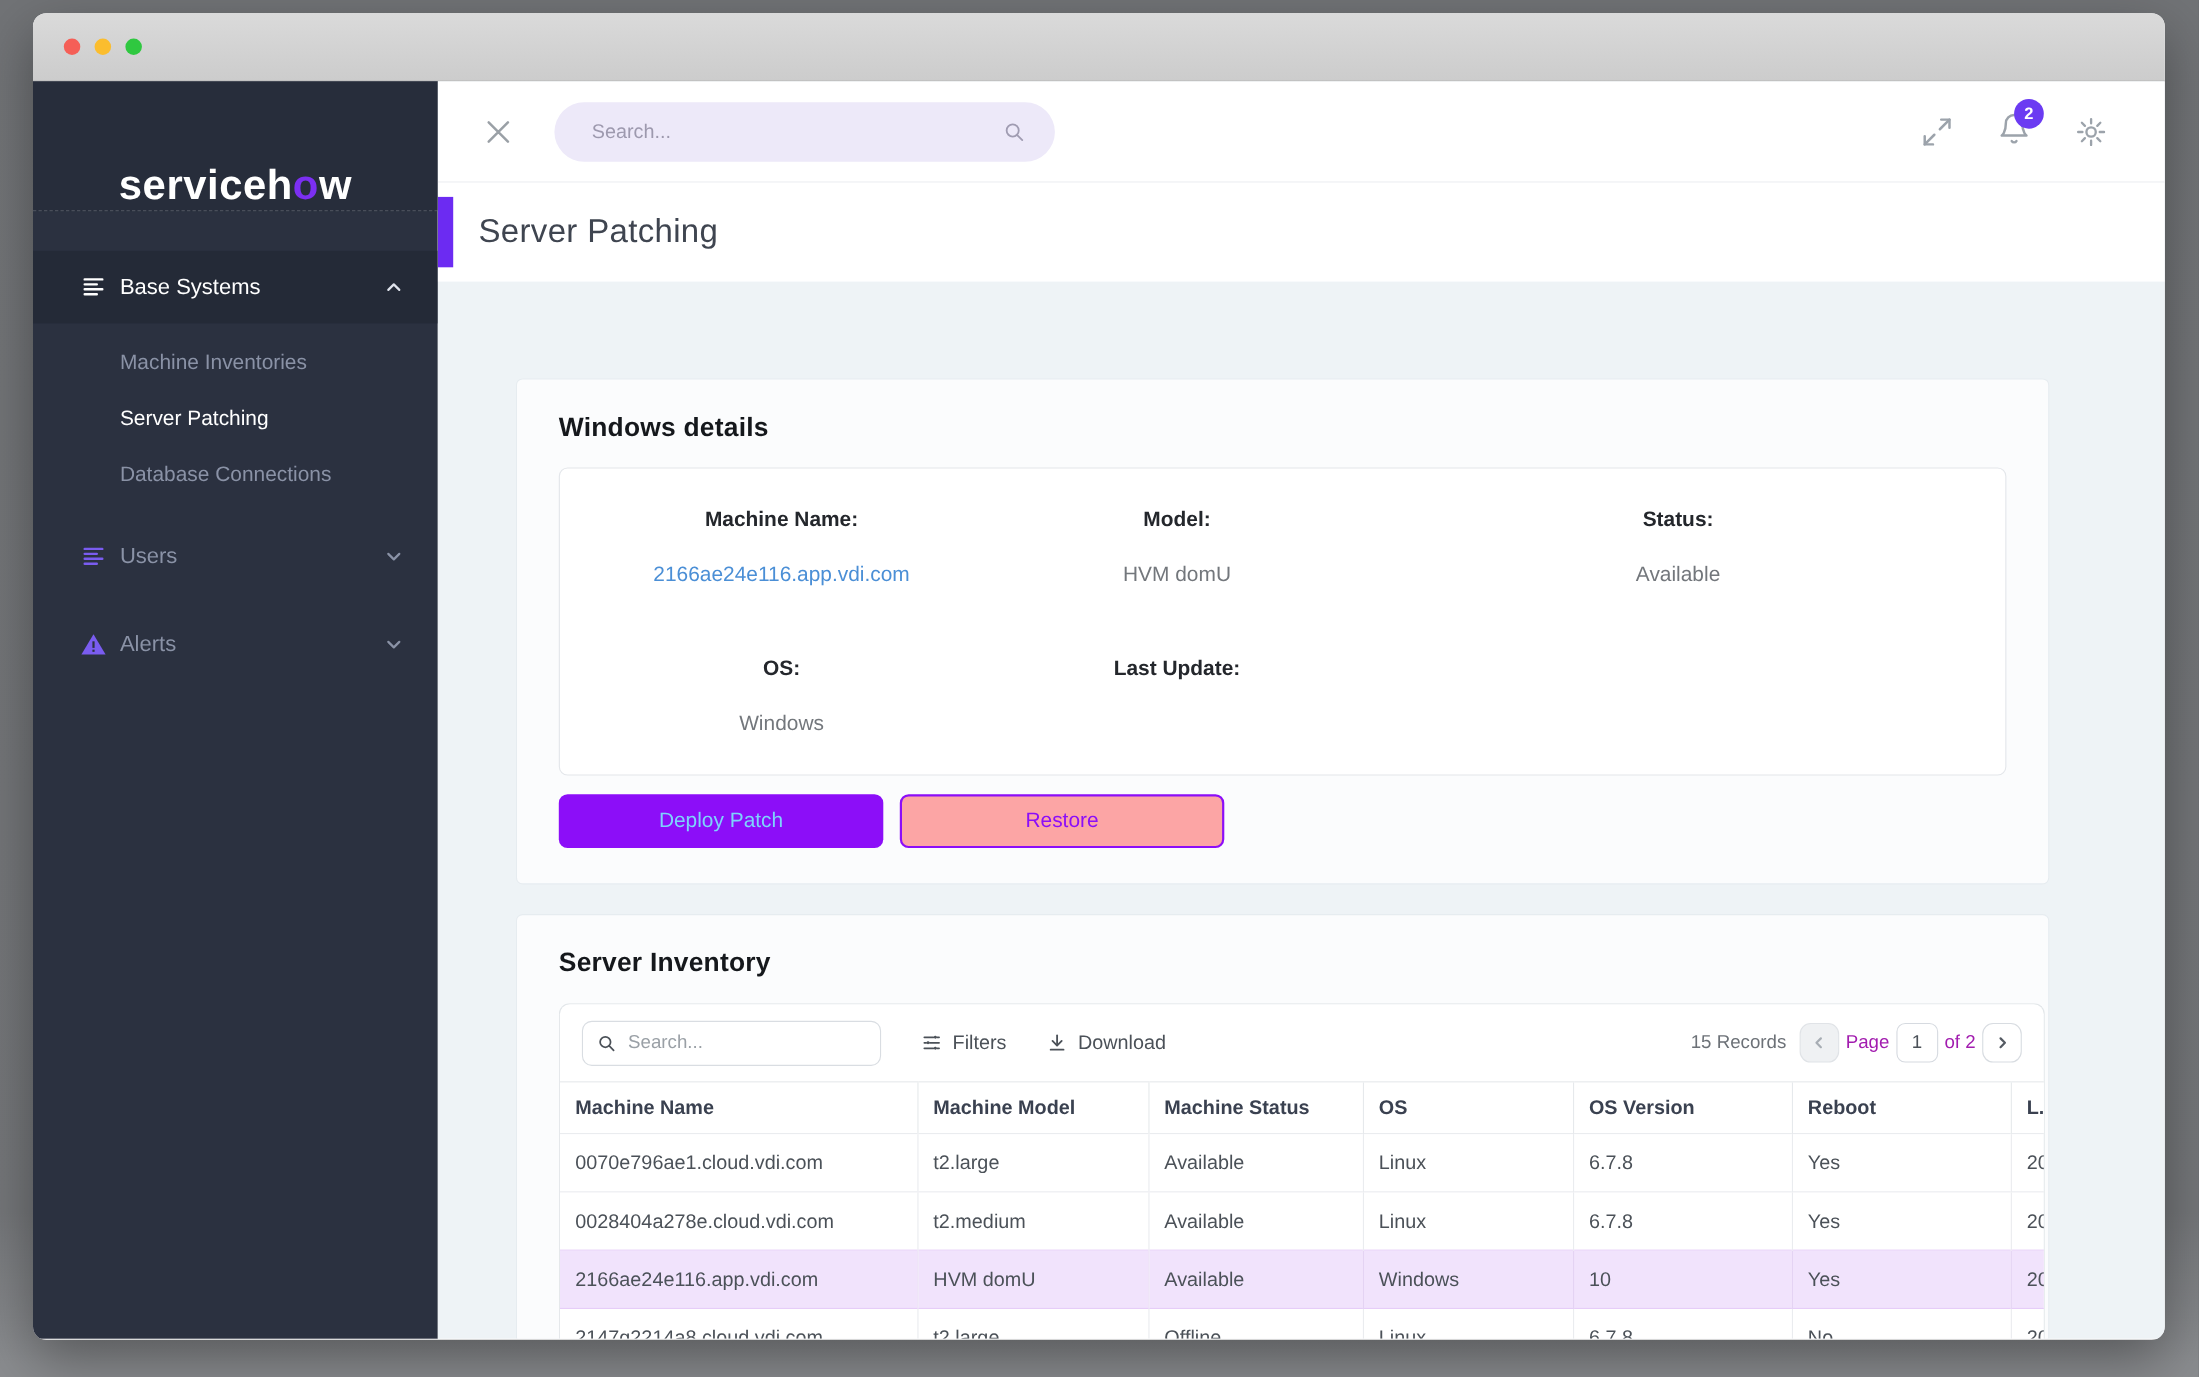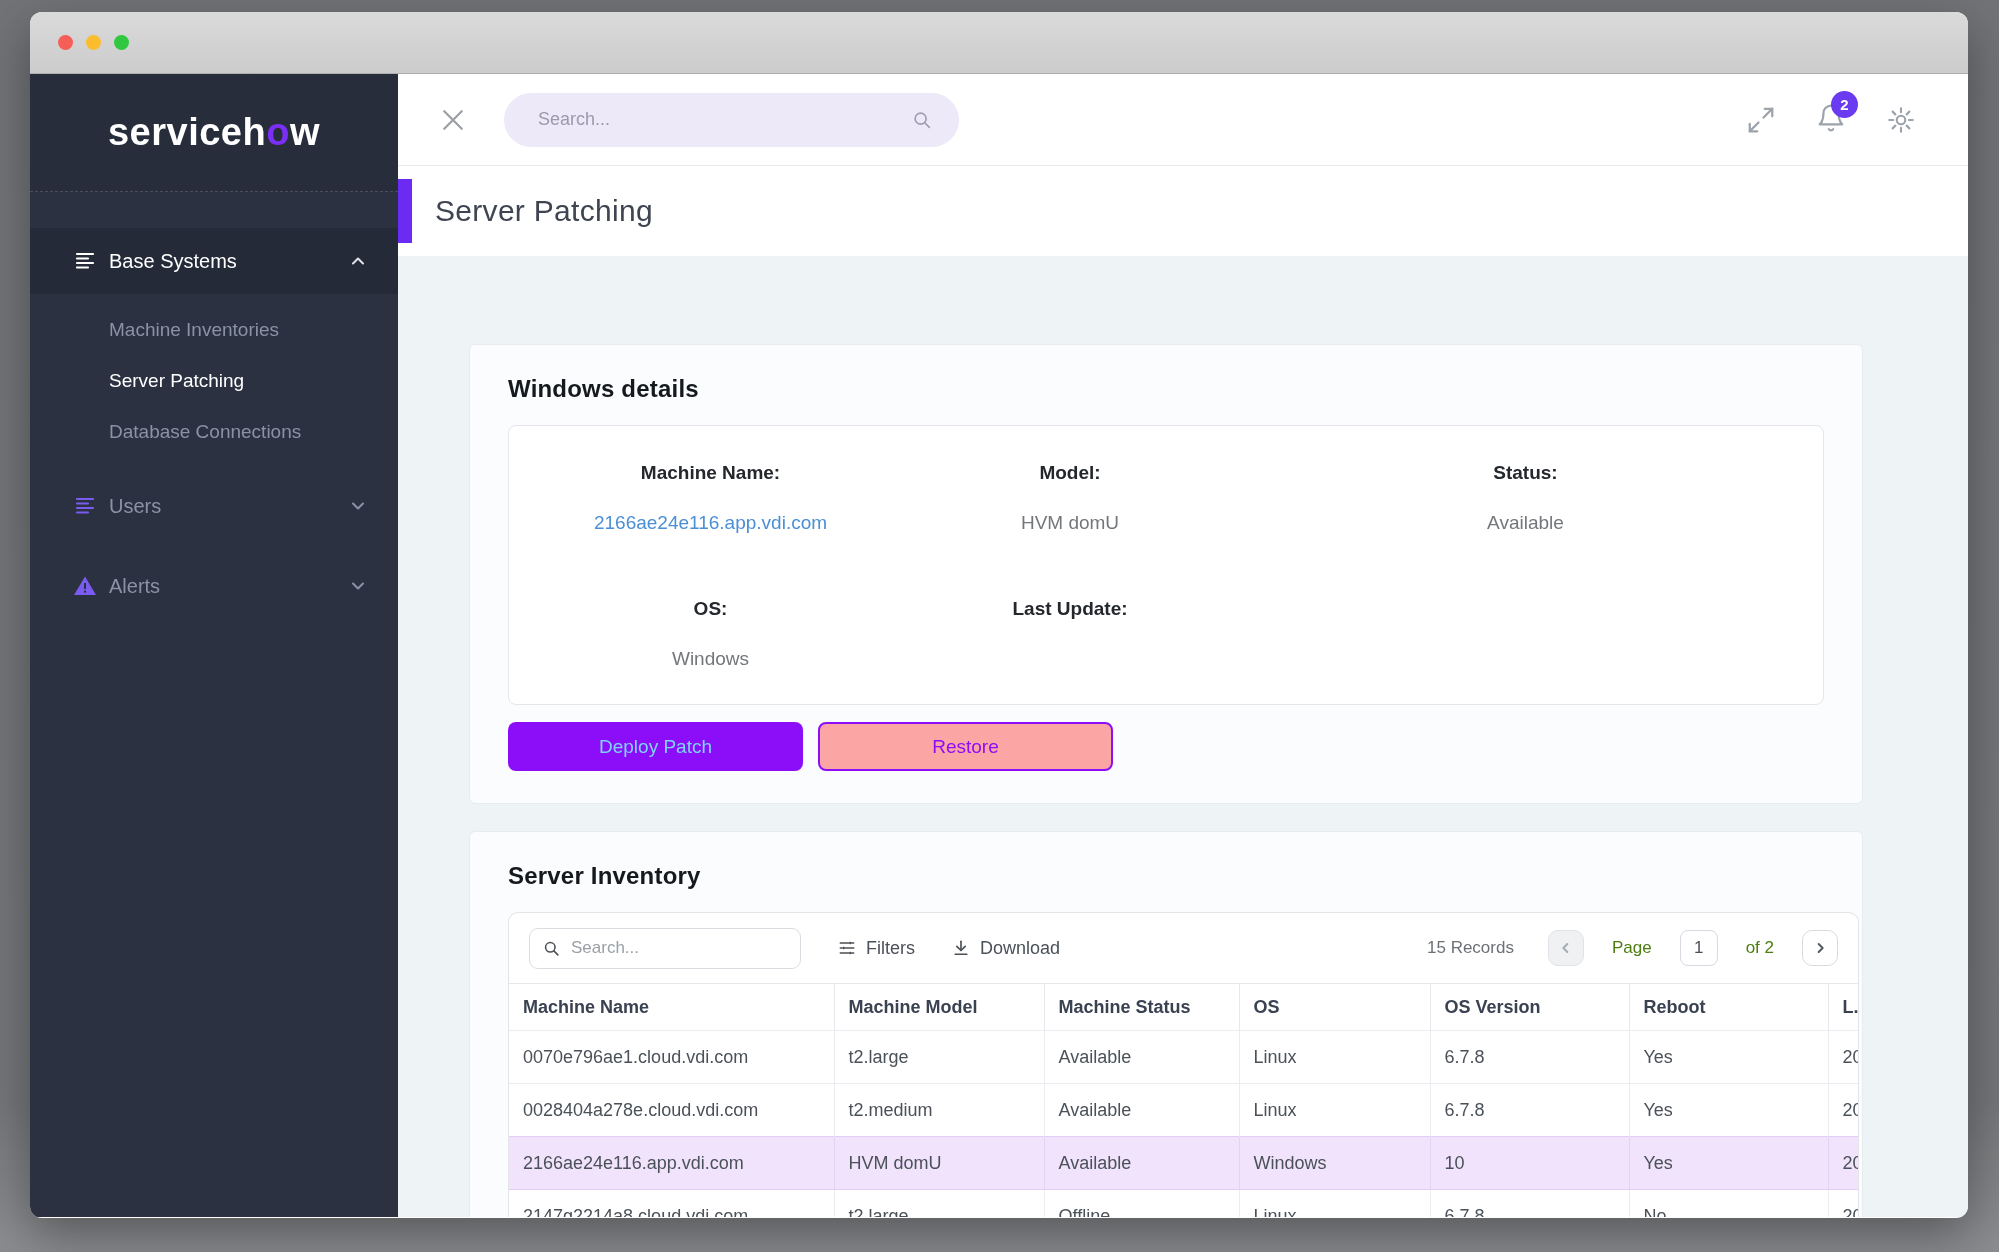--- a/index.html
+++ b/index.html
@@ -10,21 +10,21 @@
   .window { position:absolute; left:30px; top:12px; width:1938px; height:1206px;
             border-radius:12px; overflow:hidden; background:#fff;
             box-shadow:0 18px 50px rgba(0,0,0,.35); }
   .titlebar { height:62px; background:linear-gradient(#dadada,#cccccc);
               border-bottom:1px solid #aeaeae; display:flex; align-items:center; padding-left:28px; }
   .light { width:15px; height:15px; border-radius:50%; margin-right:13px; display:inline-block; }
   .light.red{ background:#f55f57; } .light.yellow{ background:#fbbd2e; } .light.green{ background:#2fc840; }
   .app { display:flex; height:1143px; }
   
   .sidebar { width:368px; flex:0 0 368px; background:#2b3140; color:#fff; }
-  .logo { height:118px; display:flex; align-items:center; justify-content:center;
+  .logo { height:118px; display:flex; align-items:flex-end; justify-content:center;
           background:#272d3b; border-bottom:1px dashed rgba(255,255,255,.16);
           font-size:38px; font-weight:700; letter-spacing:.5px; color:#fff; }
   .logo .accent { color:#7b2ff2; }
   nav { padding-top:36px; }
   .nav-parent { height:66px; display:flex; align-items:center; padding:0 30px 0 43px;
                 color:#8a92a6; font-size:20px; cursor:pointer; }
   .nav-parent.active-parent { background:#242a37; color:#ffffff; }
   .nav-parent .nicon { width:24px; height:24px; margin-right:12px; flex:0 0 24px; }
   .nav-parent .nlabel { flex:1; padding-left:0; }
   .nav-parent.active-parent .nicon { color:#fff; }
@@ -92,28 +92,28 @@
   .inv-toolbar { height:70px; display:flex; align-items:center; padding:0 20px; }
   .tbl-search { width:272px; height:41px; border:1px solid #d9dde2; border-radius:9px;
                 display:flex; align-items:center; padding:0 12px; background:#fff; }
   .tbl-search .mag { width:19px; height:19px; color:#4b5158; flex:0 0 19px; }
   .tbl-search input { flex:1; border:none; outline:none; margin-left:10px; font-size:17px;
                       color:#4b5158; font-family:inherit; background:transparent; }
   .tbl-search input::placeholder { color:#9aa0a6; }
   .tool-link { display:flex; align-items:center; gap:9px; color:#4b5158; font-size:18px;
                margin-left:36px; cursor:pointer; }
   .tool-link .tli { width:20px; height:20px; color:#4b5158; }
-  .pager { margin-left:auto; display:flex; align-items:center; gap:28px; }
+  .pager { margin-left:auto; display:flex; align-items:center; gap:6px; }
   .records { color:#6c7177; font-size:17px; margin-right:6px; }
   .pg-btn { width:36px; height:36px; border-radius:10px; display:flex; align-items:center;
             justify-content:center; cursor:pointer; }
   .pg-btn svg { width:16px; height:16px; }
   .pg-prev { background:#eff1f3; border:1px solid #e0e3e7; color:#a7adb4; }
   .pg-next { background:#fff; border:1px solid #d8dce1; color:#555b63; }
-  .pg-label { color:#4d7c0f; font-size:17px; }
+  .pg-label { color:#a21caf; font-size:17px; }
   .pg-input { width:38px; height:36px; border:1px solid #d6dae0; border-radius:8px;
               text-align:center; font-size:17px; color:#4b5158; outline:none; font-family:inherit; }
   table { border-collapse:collapse; table-layout:fixed; width:1380px; }
   col.c1{width:325px} col.c2{width:210px} col.c3{width:195px} col.c4{width:191px}
   col.c5{width:199px} col.c6{width:199px} col.c7{width:61px}
   thead th { height:47px; text-align:left; font-size:18px; font-weight:700; color:#3a4150;
              border-top:1px solid #e6e9ec; border-left:1px solid #e6e9ec; padding:0 0 0 14px;
              background:#fff; white-space:nowrap; overflow:hidden; }
   thead th:first-child { border-left:none; }
   tbody td { height:53px; font-size:18px; color:#4b5158; border-top:1px solid #eaecef;

